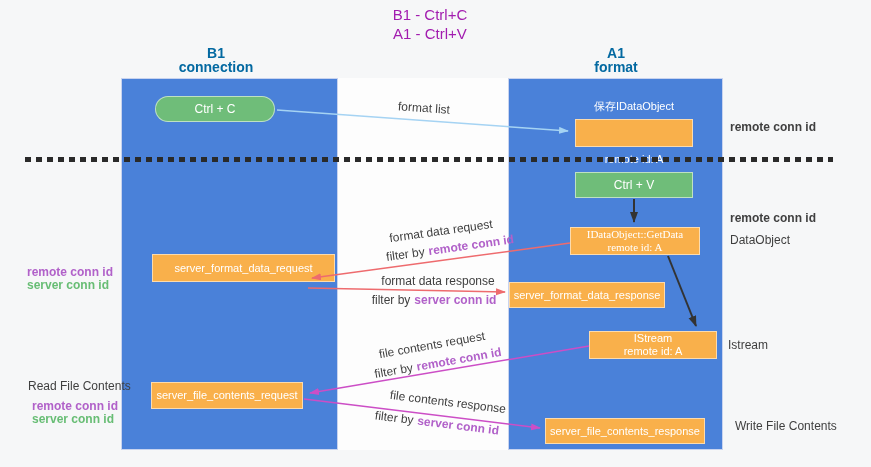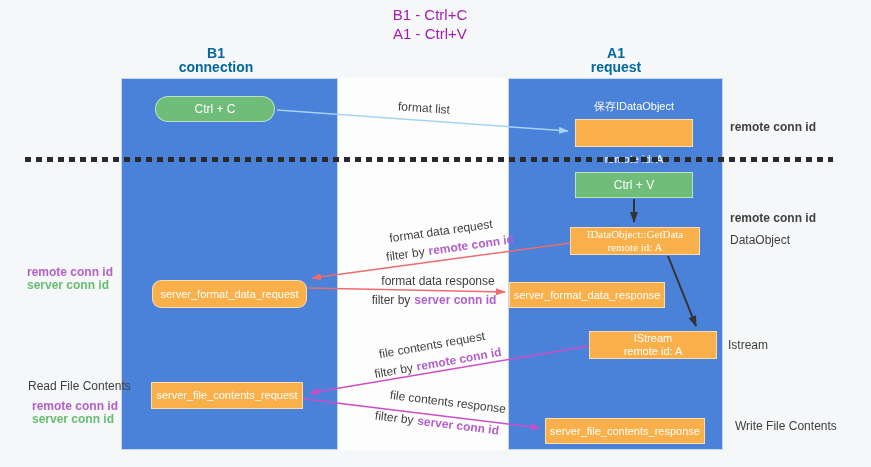--- a/index.html
+++ b/index.html
@@ -19,21 +19,21 @@
   .diagram-title{position:absolute;left:330px;top:5px;width:200px;text-align:center;color:#a21caf;font-size:15px;line-height:19px;z-index:2;}
 
   .node{position:absolute;display:flex;flex-direction:column;align-items:center;justify-content:center;color:#fff;text-align:center;z-index:2;box-sizing:border-box;border:1px solid rgba(255,255,255,0.55);}
   .green{background:#6fbd79;font-size:12px;}
   .orange{background:#f9b04b;font-size:11px;line-height:13px;}
 
   #n-ctrlc{left:155px;top:96px;width:120px;height:26px;border-radius:13px;}
   #n-save{left:575px;top:119px;width:118px;height:28px;gap:40px;}
   #n-ctrlv{left:575px;top:172px;width:118px;height:26px;}
   #n-getdata{left:570px;top:227px;width:130px;height:28px;font-family:Liberation Serif, serif;}
-  #n-fmtreq{left:152px;top:280px;width:155px;height:28px;border-radius:9px;}
+  #n-fmtreq{left:152px;top:254px;width:183px;height:28px;}
   #n-fmtresp{left:509px;top:282px;width:156px;height:26px;}
   #n-istream{left:589px;top:331px;width:128px;height:28px;}
   #n-filereq{left:151px;top:382px;width:152px;height:27px;}
   #n-fileresp{left:545px;top:418px;width:160px;height:26px;}
 
   .divider{position:absolute;left:25px;top:157px;width:808px;height:5px;z-index:3;
     background:repeating-linear-gradient(90deg,#2a2a2a 0 6px,transparent 6px 11px);}
 
   #arrows{position:absolute;left:0;top:0;width:871px;height:467px;z-index:4;pointer-events:none;}
 
@@ -56,21 +56,21 @@
     <div>B1 - Ctrl+C</div>
     <div>A1 - Ctrl+V</div>
   </div>
 
   <div class="col-header" id="hdr-left">
     <div>B1</div>
     <div>connection</div>
   </div>
   <div class="col-header" id="hdr-right">
     <div>A1</div>
-    <div>request</div>
+    <div>format</div>
   </div>
 
   <div class="column" id="col-left"></div>
   <div class="column" id="col-right"></div>
 
   <div class="node green" id="n-ctrlc">
     <div>Ctrl + C</div>
   </div>
   <div class="node orange" id="n-save">
     <div>保存IDataObject</div>

